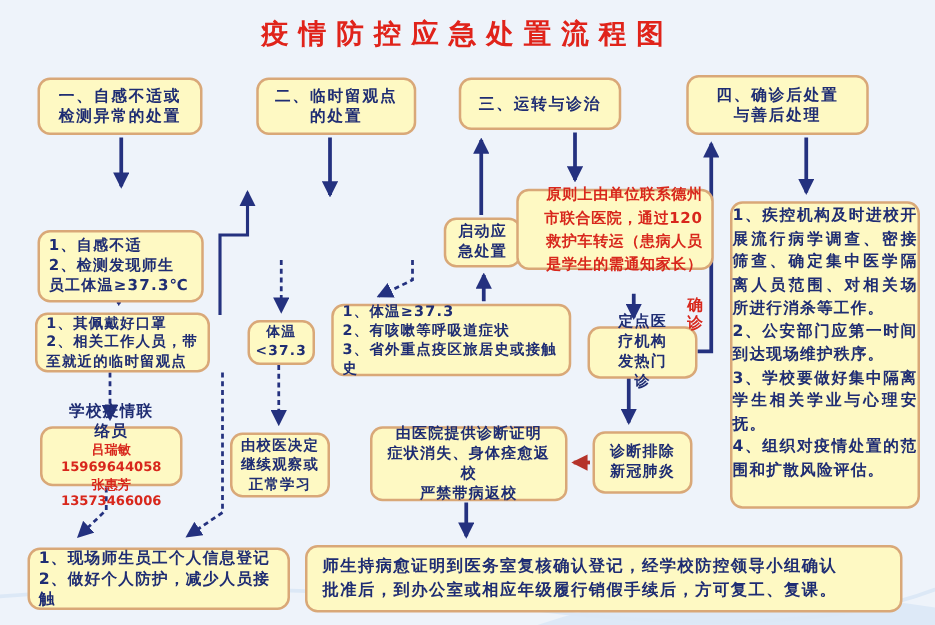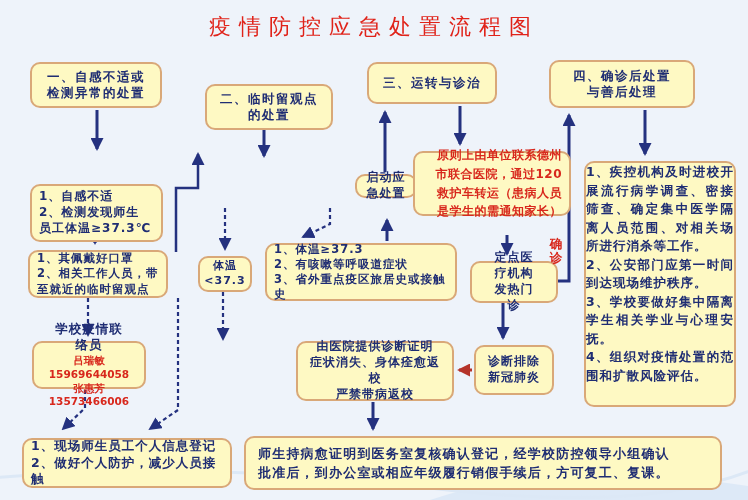--- a/index.html
+++ b/index.html
@@ -4,21 +4,21 @@
 <style>
   html,body{margin:0;padding:0;}
   body{font-family:"DejaVu Sans",sans-serif;}
   .canvas{
     position:relative;width:748px;height:500px;overflow:hidden;
     background:#eef3fa;
   }
   .layer{position:absolute;left:0;top:0;pointer-events:none;}
   .title{
     position:absolute;left:0;top:12px;width:748px;text-align:center;
-    color:#e0231a;font-size:22px;font-weight:normal;letter-spacing:8px;
+    color:#e0231a;font-size:22px;font-weight:bold;letter-spacing:8px;
     z-index:3;
   }
   .fbox{
     position:absolute;z-index:2;box-sizing:border-box;
     background:#fef9c3;border:2px solid #d9a878;border-radius:10px;
     color:#1f2d73;font-weight:bold;font-size:12px;line-height:1.32;
     letter-spacing:1px;white-space:pre-line;padding:6px 7px;
     display:flex;flex-direction:column;justify-content:center;
   }
   .fbox.center{text-align:center;align-items:center;}
@@ -74,21 +74,21 @@
       <path d="M88 298 L88 335" marker-end="url(#mN)"></path>
       <path d="M178 298 L178 410 L150 429" marker-end="url(#mN)"></path>
       <path d="M85 390 L85 408 L63 429" marker-end="url(#mN)"></path>
     </g>
   </svg>
 
   <div class="title">疫情防控应急处置流程图</div>
 
   <div class="fbox center hdr" style="left:30px;top:62px;width:132px;height:46px;">一、自感不适或
 检测异常的处置</div>
-  <div class="fbox center hdr" style="left:205px;top:62px;width:128px;height:46px;margin-top:22px;">二、临时留观点
+  <div class="fbox center hdr" style="left:205px;top:62px;width:128px;height:46px;">二、临时留观点
 的处置</div>
   <div class="fbox center hdr" style="left:367px;top:62px;width:130px;height:42px;">三、运转与诊治</div>
   <div class="fbox center hdr" style="left:549px;top:60px;width:146px;height:48px;">四、确诊后处置
 与善后处理</div>
 
   <div class="fbox left" style="left:30px;top:156px;width:133px;height:58px;margin-top:28px;">1、自感不适
 2、检测发现师生
 员工体温≥37.3℃</div>
   <div class="fbox left" style="left:28px;top:250px;width:140px;height:48px;font-size:11.5px;">1、其佩戴好口罩
 2、相关工作人员，带
@@ -99,25 +99,28 @@
     <span class="liaison-phone">张惠芳13573466006</span>
   </div>
   <div class="fbox left" style="left:22px;top:438px;width:210px;height:50px;font-size:12.5px;">1、现场师生员工个人信息登记
 2、做好个人防护，减少人员接触</div>
 
   <div class="fbox center" style="left:198px;top:256px;width:54px;height:36px;font-size:11px;padding:2px;">体温
 &lt;37.3</div>
   <div class="fbox left" style="left:265px;top:243px;width:192px;height:58px;font-size:11.5px;">1、体温≥37.3
 2、有咳嗽等呼吸道症状
 3、省外重点疫区旅居史或接触史</div>
+  <div class="fbox center" style="left:184px;top:346px;width:80px;height:52px;font-size:11.5px;padding:3px;">由校医决定
+继续观察或
+正常学习</div>
   <div class="fbox center" style="left:296px;top:341px;width:158px;height:60px;">由医院提供诊断证明
 症状消失、身体痊愈返校
 严禁带病返校</div>
 
-  <div class="fbox center" style="left:355px;top:174px;width:62px;height:24px;padding:3px;">启动应
+  <div class="fbox center" style="left:355px;top:174px;width:62px;height:40px;padding:3px;">启动应
 急处置</div>
   <div class="fbox red left" style="left:413px;top:151px;width:158px;height:65px;font-size:12px;line-height:1.55;letter-spacing:0.5px;text-align:right;">原则上由单位联系德州
 市联合医院，通过120
 救护车转运（患病人员
 是学生的需通知家长）</div>
   <div class="fbox center" style="left:470px;top:261px;width:88px;height:38px;padding:19px;">定点医疗机构
 发热门诊</div>
   <div class="vlabel" style="left:547px;top:237px;width:18px;">确
 诊</div>
   <div class="fbox center" style="left:474px;top:345px;width:80px;height:50px;padding:3px;">诊断排除

